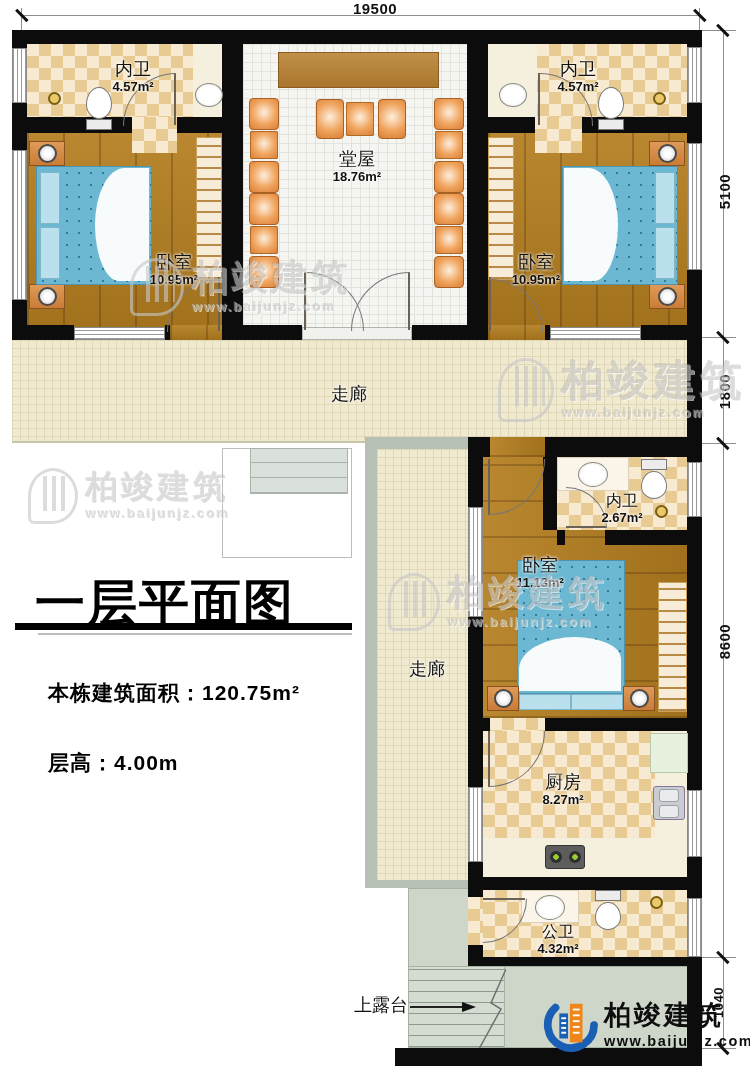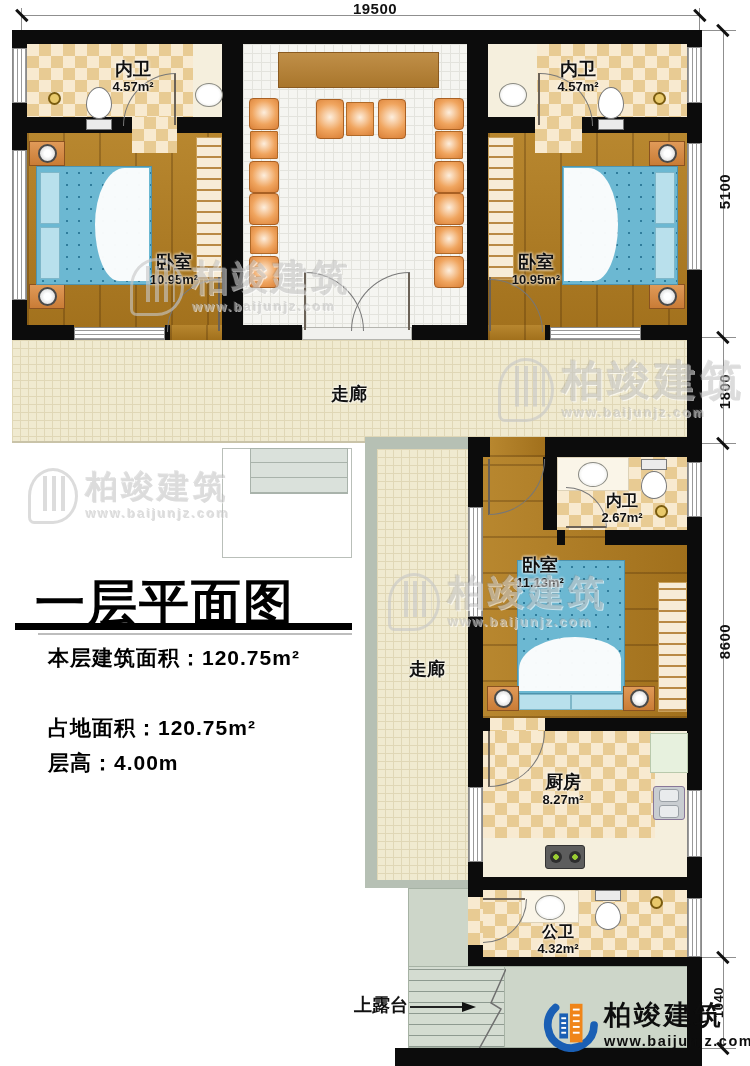--- a/index.html
+++ b/index.html
@@ -66,21 +66,21 @@
       background-image:repeating-linear-gradient(0deg,#8e9a90 0 1px,transparent 1px 11px);
       border:1px solid #a6b2a4;box-sizing:border-box;}
   .porch{position:absolute;z-index:3;background:#fff;border:1px solid #b9bfb9;box-sizing:border-box;}
   .steps{position:absolute;z-index:4;background-color:#dae1db;
       background-image:repeating-linear-gradient(0deg,#a9b3ab 0 1px,transparent 1px 15px);
       border:1px solid #a9b3ab;box-sizing:border-box;}
   .sill{position:absolute;z-index:6;background:#f1f1ee;border:1px solid #b5b5af;box-sizing:border-box;}
   
   .rlabel{position:absolute;z-index:9;text-align:center;color:#111;
       text-shadow:0 0 3px rgba(255,255,255,.95),0 0 3px rgba(255,255,255,.95);}
-  .rname{font-size:18px;font-weight:bold;line-height:1.05;}
+  .rname{font-size:18px;font-weight:normal;line-height:1.05;}
   .rname.sm{font-size:16px;}
   .rarea{font-size:13px;font-weight:bold;}
   
   .dimline{position:absolute;background:#8f8f8f;z-index:8;}
   .tick{position:absolute;width:16px;height:2.5px;background:#111;transform:rotate(45deg);z-index:9;}
   .dimtext{position:absolute;z-index:9;font-weight:bold;font-size:15px;color:#111;text-align:center;letter-spacing:.5px;}
   .vdim{transform:rotate(-90deg);transform-origin:center;}
   
   .tb-title{position:absolute;z-index:9;color:#000;font-weight:bold;font-size:50px;letter-spacing:2px;text-decoration:underline;}
   .tb-scale{position:absolute;z-index:9;color:#000;font-weight:bold;font-size:36px;}
@@ -321,20 +321,24 @@
       <div class="burner"></div>
     </div>
 
   <div class="rlabel" style="left:83px;top:60px;width:100px;">
     <div class="rname">内卫</div>
     <div class="rarea">4.57m²</div>
   </div>
   <div class="rlabel" style="left:528px;top:60px;width:100px;">
     <div class="rname">内卫</div>
     <div class="rarea">4.57m²</div>
+  </div>
+  <div class="rlabel" style="left:305px;top:150px;width:104px;">
+    <div class="rname">堂屋</div>
+    <div class="rarea">18.76m²</div>
   </div>
   <div class="rlabel" style="left:124px;top:253px;width:100px;">
     <div class="rname">卧室</div>
     <div class="rarea">10.95m²</div>
   </div>
   <div class="rlabel" style="left:486px;top:253px;width:100px;">
     <div class="rname">卧室</div>
     <div class="rarea">10.95m²</div>
   </div>
   <div class="rlabel" style="left:299px;top:385px;width:100px;">
@@ -385,22 +389,21 @@
   <div class="tick" style="left:715px;top:956px;"></div>
   <div class="tick" style="left:715px;top:1047px;"></div>
   <div class="dimtext vdim" style="left:694px;top:183px;width:60px;">5100</div>
   <div class="dimtext vdim" style="left:694px;top:383px;width:60px;">1800</div>
   <div class="dimtext vdim" style="left:694px;top:633px;width:60px;">8600</div>
   <div class="dimtext vdim" style="left:688px;top:995px;width:60px;font-size:13px;">1040</div>
 
   <div class="tb-title" style="left:35px;top:570px;">一层平面图</div>
   <div class="tb-rule" style="left:15px;top:623px;width:337px;height:7px;"></div>
   <div class="tb-rule2" style="left:38px;top:633px;width:314px;height:2px;"></div>
-  <div class="tb-line" style="left:48px;top:644px;">本层建筑面积：120.75m²</div>
-  <div class="tb-line" style="left:48px;top:714px;">占地面积：120.75m²</div>
+  <div class="tb-line" style="left:48px;top:679px;">本栋建筑面积：120.75m²</div>
   <div class="tb-line" style="left:48px;top:749px;">层高：4.00m</div>
 
   <div class="wm" style="left:130px;top:258px;">
     <div class="wm-logo" style="width:48px;height:52px;"></div>
     <div>
       <div class="wm-brand" style="font-size:36px;">柏竣建筑</div>
       <div class="wm-url">www.baijunjz.com</div>
     </div>
   </div>
   <div class="wm" style="left:498px;top:358px;">

